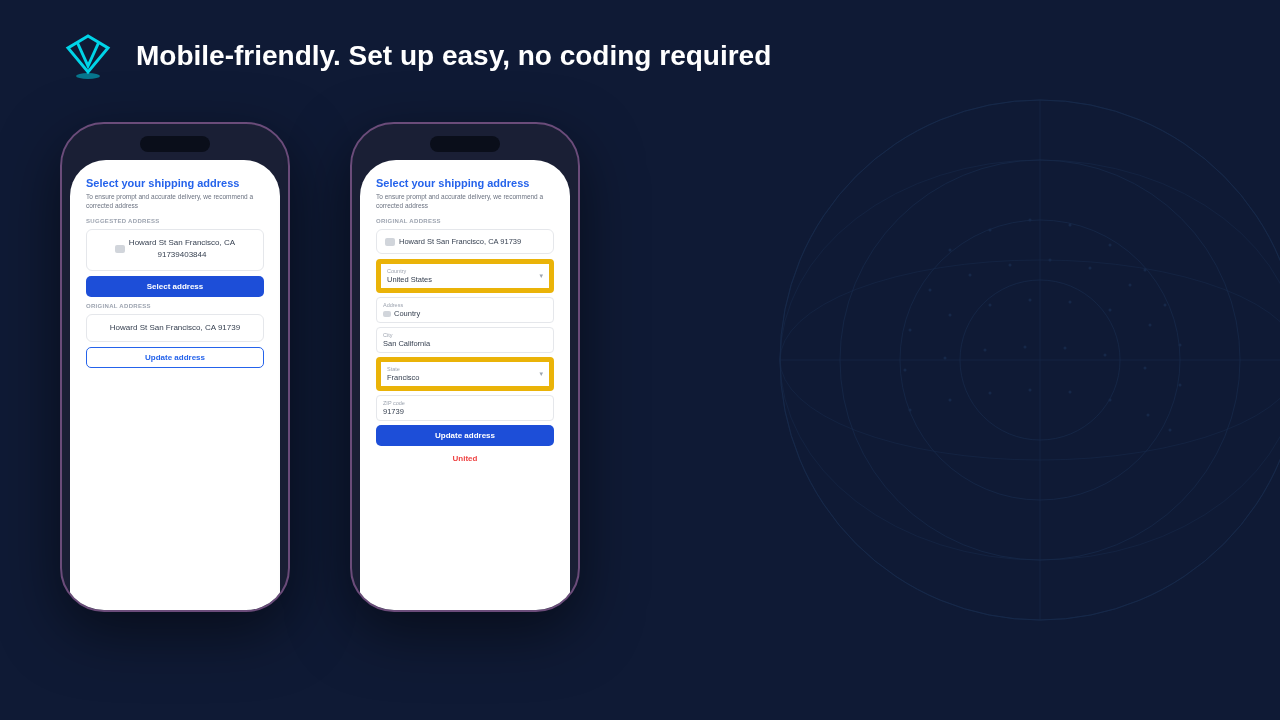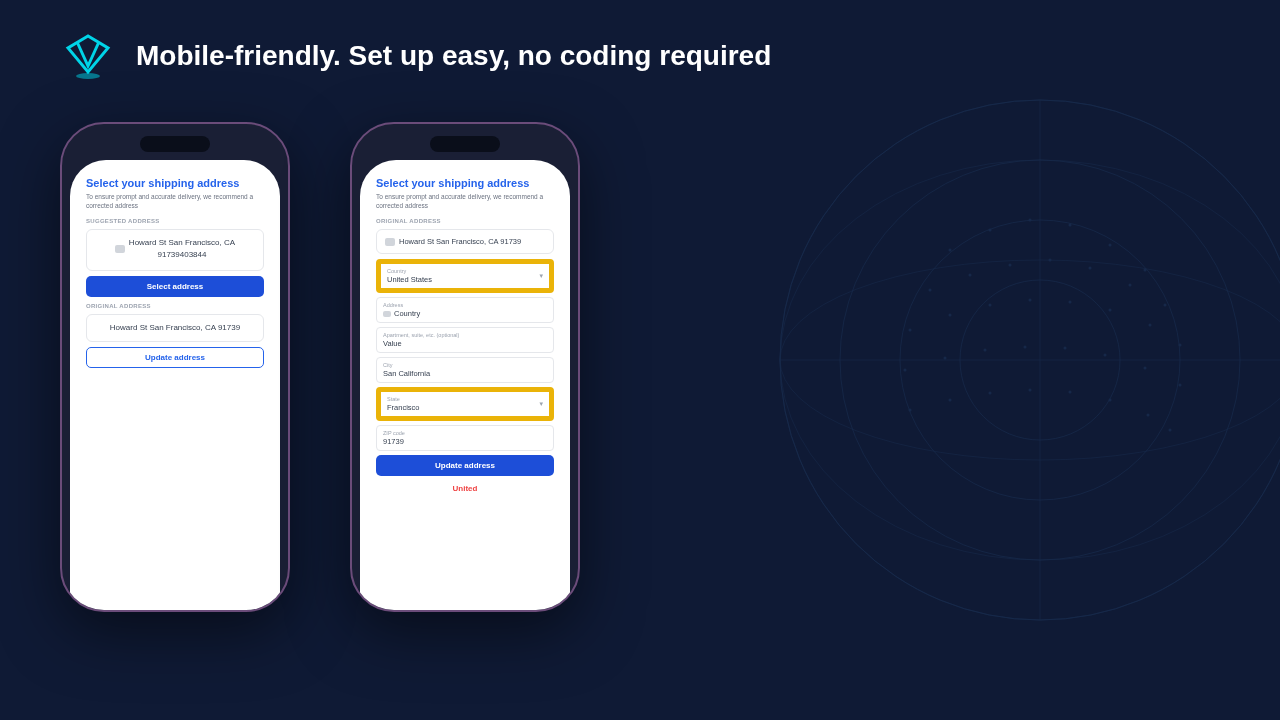--- a/index.html
+++ b/index.html
@@ -395,24 +395,20 @@
         </div>
 
         <div class="form-field">
           <span class="form-field-label">Address</span>
           <div class="form-field-value">
             <div class="address-dot" style="width:8px;height:6px;"></div>
             <span>Country</span>
           </div>
         </div>
 
-        <div class="form-field">
-          <span class="form-field-label">Apartment, suite, etc. (optional)</span>
-          <div class="form-field-value">Value</div>
-        </div>
 
         <div class="form-field">
           <span class="form-field-label">City</span>
           <div class="form-field-value">San California</div>
         </div>
 
         <div class="form-field-select">
           <div>
             <span class="form-field-label">State</span>
             <div class="form-field-value">Francisco</div>

